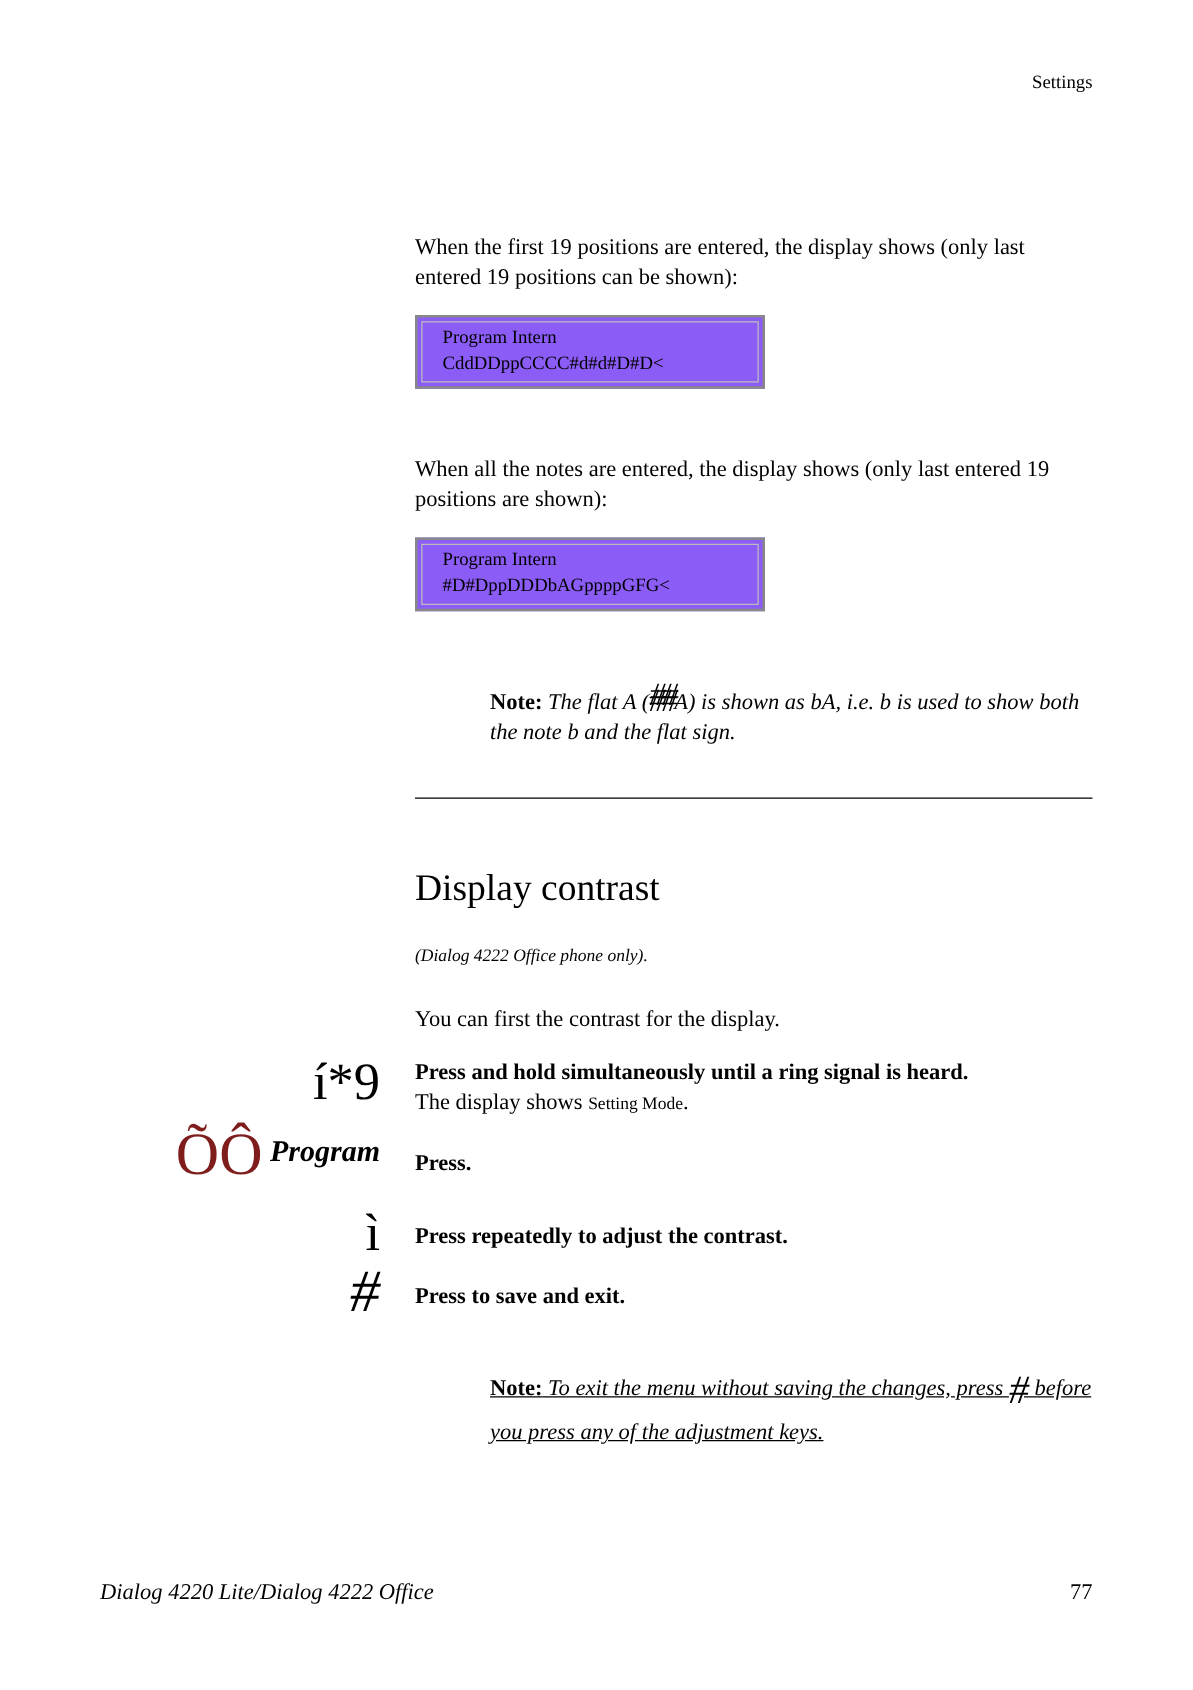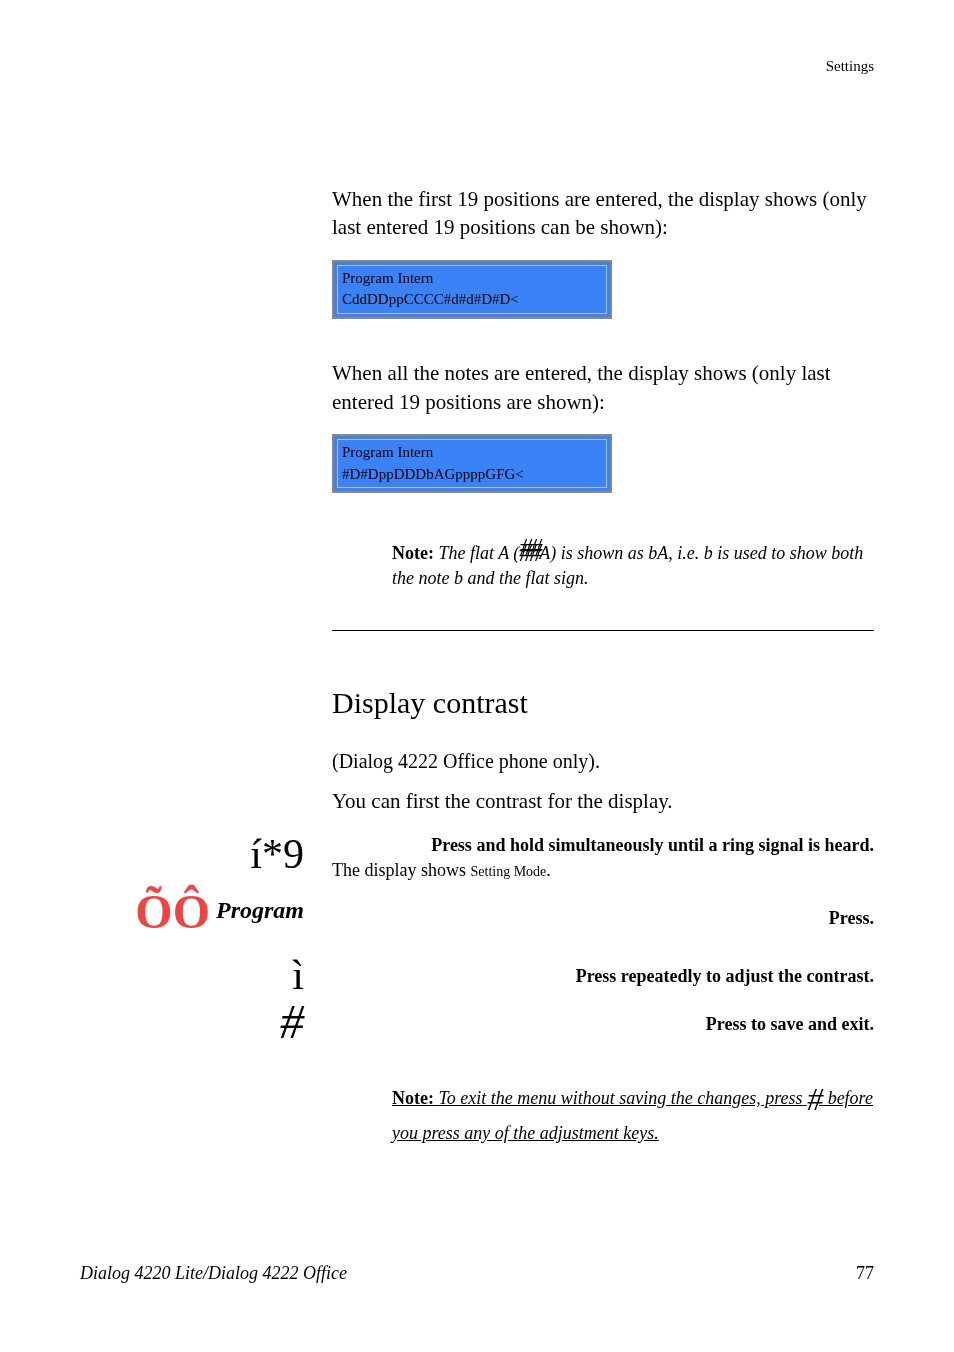--- a/index.html
+++ b/index.html
@@ -19,31 +19,31 @@
   .header-right {
     text-align: right;
     font-size: 15px;
     margin-bottom: 110px;
   }
   .content {
     position: relative;
   }
   .body-para {
     margin-left: 252px;
-    font-size: 21px;
+    font-size: 18px;
     line-height: 1.35;
     margin-bottom: 18px;
   }
   .display-box {
     margin-left: 252px;
     width: 280px;
     border: 2px solid #888;
-    background: #3b82f6;
-    padding: 6px 8px;
-    margin-bottom: 40px;
+    background: #8b5cf6;
+    padding: 6px 20px;
+    margin-bottom: 52px;
     position: relative;
   }
   .display-box::before {
     content: "";
     position: absolute;
     top: 3px; left: 3px; right: 3px; bottom: 3px;
     border: 1px solid #bbb;
     pointer-events: none;
   }
   .display-line {
@@ -68,52 +68,53 @@
     margin-bottom: 55px;
   }
   .h2 {
     margin-left: 252px;
     font-size: 30px;
     font-weight: normal;
     margin-bottom: 30px;
   }
   .sub-italic {
     margin-left: 252px;
-    font-size: 20px;
-    margin-bottom: 14px;
+    font-style: italic;
+    font-size: 14px;
+    margin-bottom: 29px;
   }
   .row {
     display: flex;
     align-items: flex-start;
     margin-bottom: 6px;
   }
   .left-col {
     width: 252px;
     flex-shrink: 0;
     text-align: right;
     padding-right: 28px;
   }
   .right-col {
     flex: 1;
     font-size: 18px;
     line-height: 1.35;
   }
-  .bold-line { font-weight: bold; text-align: right; }
+  .bold-line { font-weight: bold; }
   .setting-mode { font-size: 14px; vertical-align: baseline; }
   .glyph-large {
     font-family: "Times New Roman", serif;
     font-size: 42px;
     line-height: 1;
   }
   .glyph-huge {
     font-family: "Times New Roman", serif;
     font-size: 48px;
     line-height: 1;
   }
-  .glyph-red { color: #ef4444; font-weight: bold; }
+  .glyph-red { color: #7f1d1d; }
   .program-label {
     font-style: italic;
     font-weight: bold;
     font-size: 24px;
     vertical-align: 10px;
     margin-left: 6px;
   }
   .note-exit-symbol {
     font-size: 32px;
     font-style: italic;

